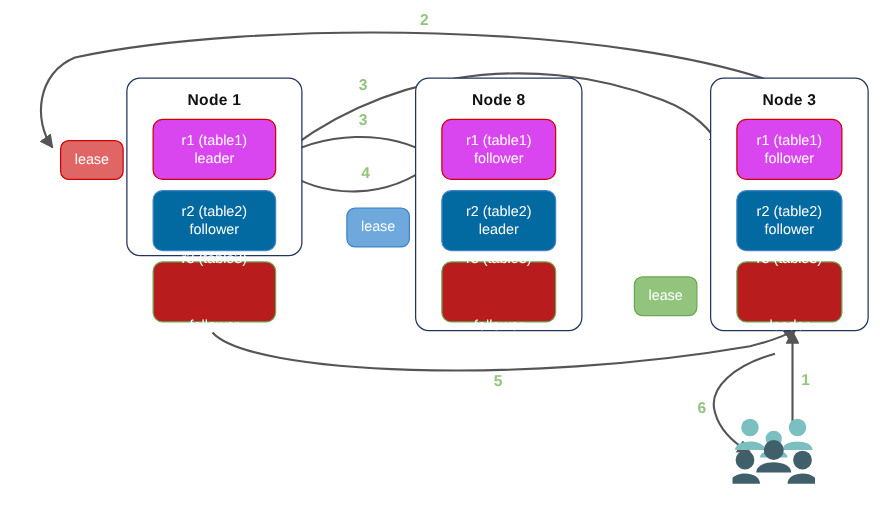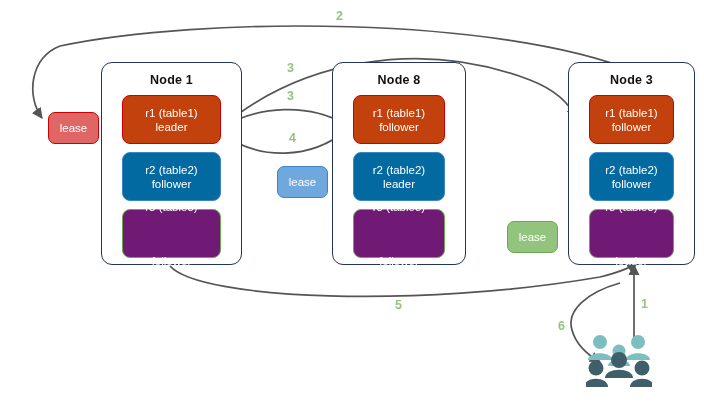--- a/index.html
+++ b/index.html
@@ -18,23 +18,23 @@
     position:absolute;left:0;right:0;top:10px;
     text-align:center;font-size:12.5px;font-weight:bold;color:#111111;
     letter-spacing:.2px;
   }
   .replica{
     position:absolute;left:20px;right:20px;
     height:49px;border-radius:8px;box-sizing:border-box;
     display:flex;flex-direction:column;align-items:center;justify-content:center;
     color:#ffffff;font-size:11.5px;line-height:14px;text-align:center;
   }
-  .rep-red{background:#c2410c;border:1.4px solid #cc0000;}
+  .rep-red{background:#d946ef;border:1.4px solid #cc0000;}
   .rep-blue{background:#0369a1;border:1.4px solid #3d85c6;}
-  .rep-green{background:#701a75;border:1.4px solid #6aa84f;gap:40px;}
+  .rep-green{background:#b91c1c;border:1.4px solid #6aa84f;gap:40px;}
   .rep-line{display:block;}
 
   .lease{
     position:absolute;
     border-radius:7px;
     box-sizing:border-box;
     display:flex;align-items:center;justify-content:center;
     color:#ffffff;font-size:11.5px;
     height:32px;
   }
@@ -72,21 +72,21 @@
 
     <path d="M 347 130 C 310 160 260 160 224 135" fill="none" stroke="#555555" stroke-width="1.7" marker-end="url(#arrow)"></path>
 
     <path d="M 170 266 C 200 300 420 308 600 277 C 620 272 630 268 637 263" fill="none" stroke="#555555" stroke-width="1.7" marker-end="url(#arrow)"></path>
 
     <path d="M 634 345 L 634 265" fill="none" stroke="#555555" stroke-width="1.7" marker-end="url(#arrow)"></path>
 
     <path d="M 620 283 C 588 292 566 310 572 330 C 576 345 588 355 600 362" fill="none" stroke="#555555" stroke-width="1.7" marker-end="url(#arrow)"></path>
   </svg>
 
-  <div class="node-box" id="node1" style="left:101px;top:62px;width:141px;height:203px;">
+  <div class="node-box" id="node1" style="left:101px;top:62px;width:141px;height:143px;">
     <div class="node-title">Node 1</div>
     <div class="replica rep-red" style="top:32px;">
       <span class="rep-line">r1 (table1)</span>
       <span class="rep-line">leader</span>
     </div>
     <div class="replica rep-blue" style="top:89px;">
       <span class="rep-line">r2 (table2)</span>
       <span class="rep-line">follower</span>
     </div>
     <div class="replica rep-green" style="top:146px;">

